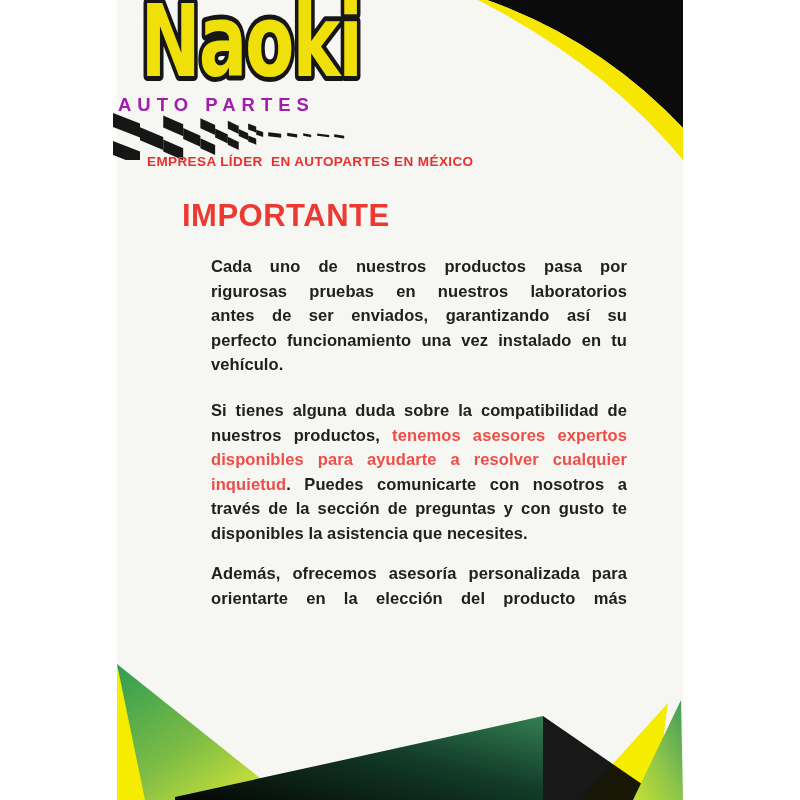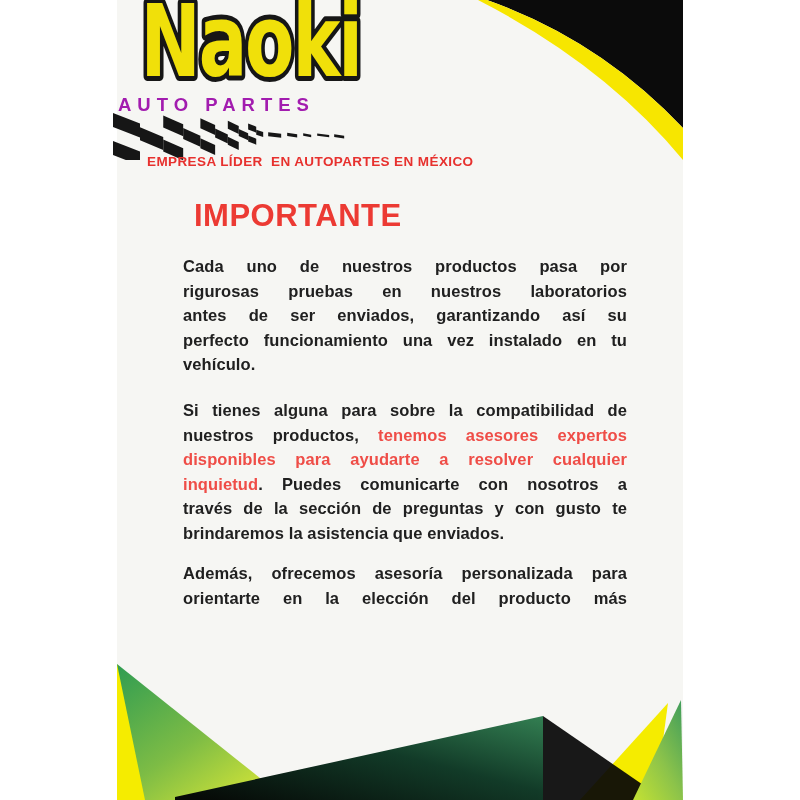--- a/index.html
+++ b/index.html
@@ -8,28 +8,28 @@
   .panel{position:absolute;left:117px;top:0;width:566px;height:800px;
          background:var(--panel-bg,#f6f6f3);overflow:hidden;}
   .decor{position:absolute;left:0;top:0;width:566px;height:800px;display:block;}
   .logo-svg{position:absolute;left:116px;top:-8px;width:270px;height:108px;overflow:visible;}
   .subtitle{position:absolute;left:118px;top:94px;font-size:18.5px;font-weight:700;
             color:#a21caf;letter-spacing:6px;white-space:pre;}
   .flag-svg{position:absolute;left:112px;top:110px;width:237px;height:50px;}
   .tagline{position:absolute;left:123px;top:154px;font-size:13.5px;font-weight:700;
            color:var(--accent-red,#e7312e);letter-spacing:.4px;white-space:pre;padding-left:24px;}
   .heading{position:absolute;left:182px;top:198px;font-size:31px;font-weight:700;
-           color:var(--heading-red,#ec3a33);letter-spacing:.5px;margin-left:12px;}
+           color:var(--heading-red,#ec3a33);letter-spacing:.5px;}
   .body-text{position:absolute;left:183px;top:0;width:444px;}
   .para{position:absolute;left:0;width:444px;color:var(--text-dark,#202020);
         font-size:16.5px;font-weight:700;line-height:24.5px;letter-spacing:.1px;}
   .para:nth-child(1){top:254px;}
   .para:nth-child(2){top:398px;}
   .para:nth-child(3){top:561px;}
-  .line{text-align:justify;text-align-last:justify;}
+  .line{text-align:justify;text-align-last:justify;margin-left:28px;}
   .line.lastline{text-align-last:left;}
   .red{color:var(--inline-red,#ef4d47);}
 </style>
 </head>
 <body>
 
 <div class="canvas">
   <div class="panel">
 
     <svg class="decor" viewBox="0 0 566 800" aria-hidden="true">
@@ -98,25 +98,25 @@
 
   <div class="body-text">
       <div class="para">
         <div class="line"><span>Cada uno de nuestros productos pasa por</span></div>
         <div class="line"><span>rigurosas pruebas en nuestros laboratorios</span></div>
         <div class="line"><span>antes de ser enviados, garantizando así su</span></div>
         <div class="line"><span>perfecto funcionamiento una vez instalado en tu</span></div>
         <div class="line lastline"><span>vehículo.</span></div>
       </div>
       <div class="para">
-        <div class="line"><span>Si tienes alguna para sobre la compatibilidad de</span></div>
+        <div class="line"><span>Si tienes alguna duda sobre la compatibilidad de</span></div>
         <div class="line"><span>nuestros productos, </span><span class="red">tenemos asesores expertos</span></div>
         <div class="line"><span class="red">disponibles para ayudarte a resolver cualquier</span></div>
         <div class="line"><span class="red">inquietud</span><span>. Puedes comunicarte con nosotros a</span></div>
         <div class="line"><span>través de la sección de preguntas y con gusto te</span></div>
-        <div class="line lastline"><span>brindaremos la asistencia que enviados.</span></div>
+        <div class="line lastline"><span>disponibles la asistencia que necesites.</span></div>
       </div>
       <div class="para">
         <div class="line"><span>Además, ofrecemos asesoría personalizada para</span></div>
         <div class="line"><span>orientarte en la elección del producto más</span></div>
       </div>
     </div>
 </div>
 
 </body></html>

